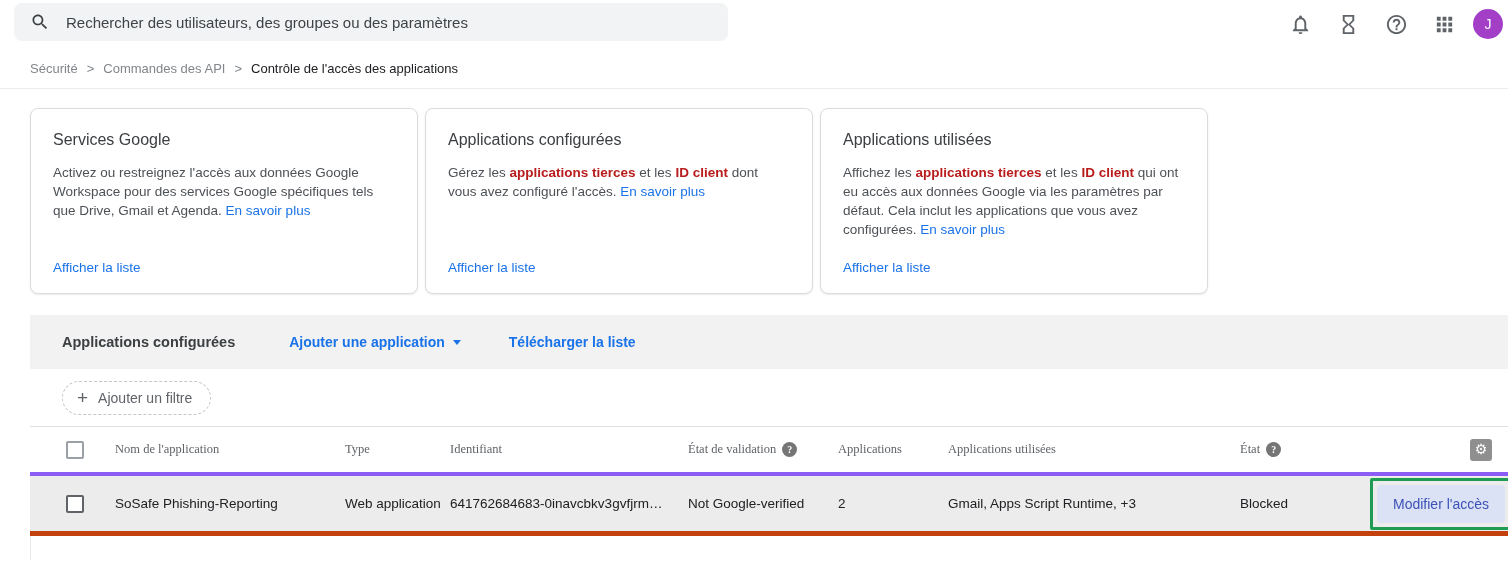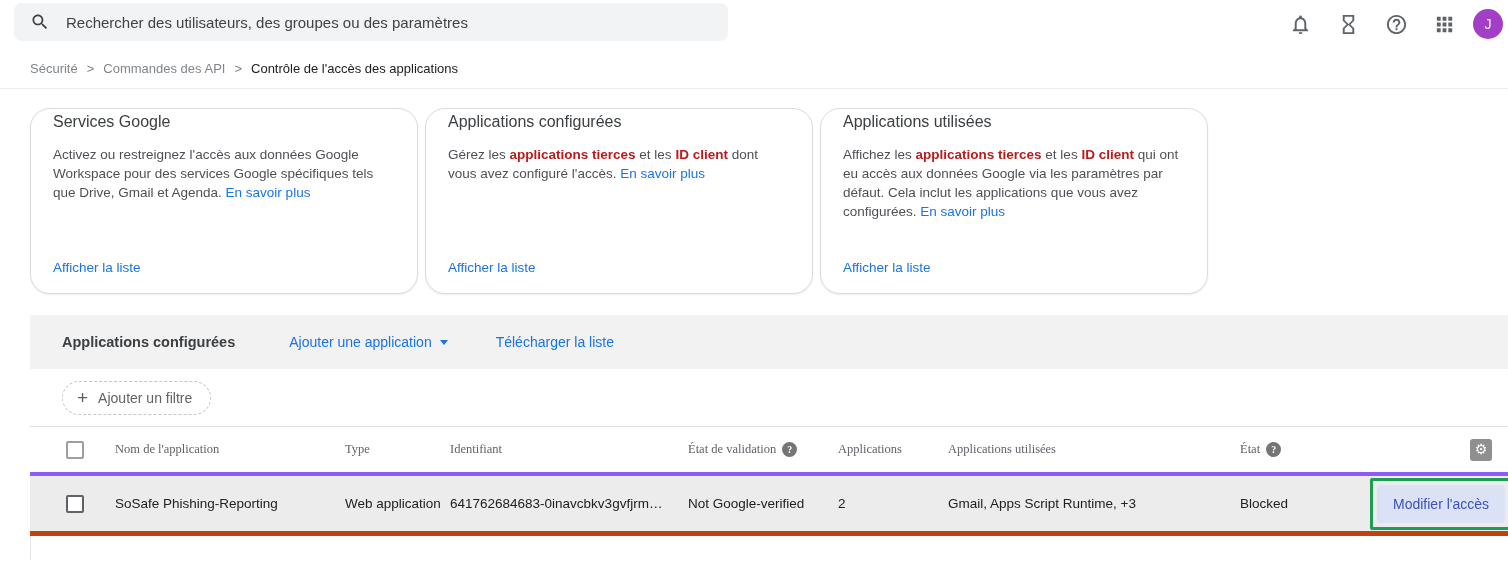--- a/index.html
+++ b/index.html
@@ -28,34 +28,34 @@
     font-size:14px; display:flex; align-items:center; justify-content:center;
   }
   
   .breadcrumb { position:absolute; left:30px; top:61px; font-size:13px; color:#80868b; display:flex; gap:9px; align-items:center; }
   .breadcrumb .crumb { cursor:pointer; }
   .breadcrumb .current { color:#202124; }
   .header-divider { position:absolute; top:88px; left:0; right:0; height:1px; background:#ececec; }
   
   .cards { position:absolute; top:108px; left:30px; display:flex; gap:7px; }
   .card {
-    width:388px; height:186px; background:#fff; border:1px solid #dadce0; border-radius:20px;
-    padding:4px 22px 18px 22px; display:flex; flex-direction:column;
+    width:388px; height:186px; background:#fff; border:1px solid #dadce0; border-radius:8px;
+    padding:22px 22px 18px 22px; display:flex; flex-direction:column;
     box-shadow:0 1px 2px rgba(60,64,67,.10);
   }
   .card-title { font-size:16px; color:#3c4043; margin-bottom:14px; }
   .card-body { font-size:13.5px; line-height:19px; color:#4d5156; }
   .card-body .bold { font-weight:bold; color:#b91c1c; }
   .link { color:#1a73e8; text-decoration:none; cursor:pointer; }
   .card-list-link { margin-top:auto; font-size:13.5px; }
   
   .table-wrap { position:absolute; top:315px; left:30px; right:0; bottom:0; }
   .table-bar { height:54px; background:#f2f2f2; display:flex; align-items:center; }
   .table-bar-title { margin-left:32px; font-size:14.5px; font-weight:bold; color:#3c4043; }
-  .bar-link { font-size:14px; }
+  .bar-link { font-size:14px;font-weight:bold; }
   .add-app { margin-left:54px; display:flex; align-items:center; gap:8px; cursor:pointer; }
   .caret-down { width:0; height:0; border-left:4px solid transparent; border-right:4px solid transparent; border-top:5px solid #1a73e8; }
   .download { margin-left:48px; }
   .filter-row { height:58px; background:#fff; display:flex; align-items:center; border-bottom:1px solid #e0e0e0; }
   .filter-chip {
     margin-left:32px; height:34px; border:1px dashed #c4c7c5; border-radius:17px;
     display:flex; align-items:center; gap:10px; padding:0 18px 0 14px;
     color:#5f6368; font-size:14px; cursor:pointer; background:#fff;
   }
   .filter-plus { font-size:19px; line-height:1; color:#5f6368; }

